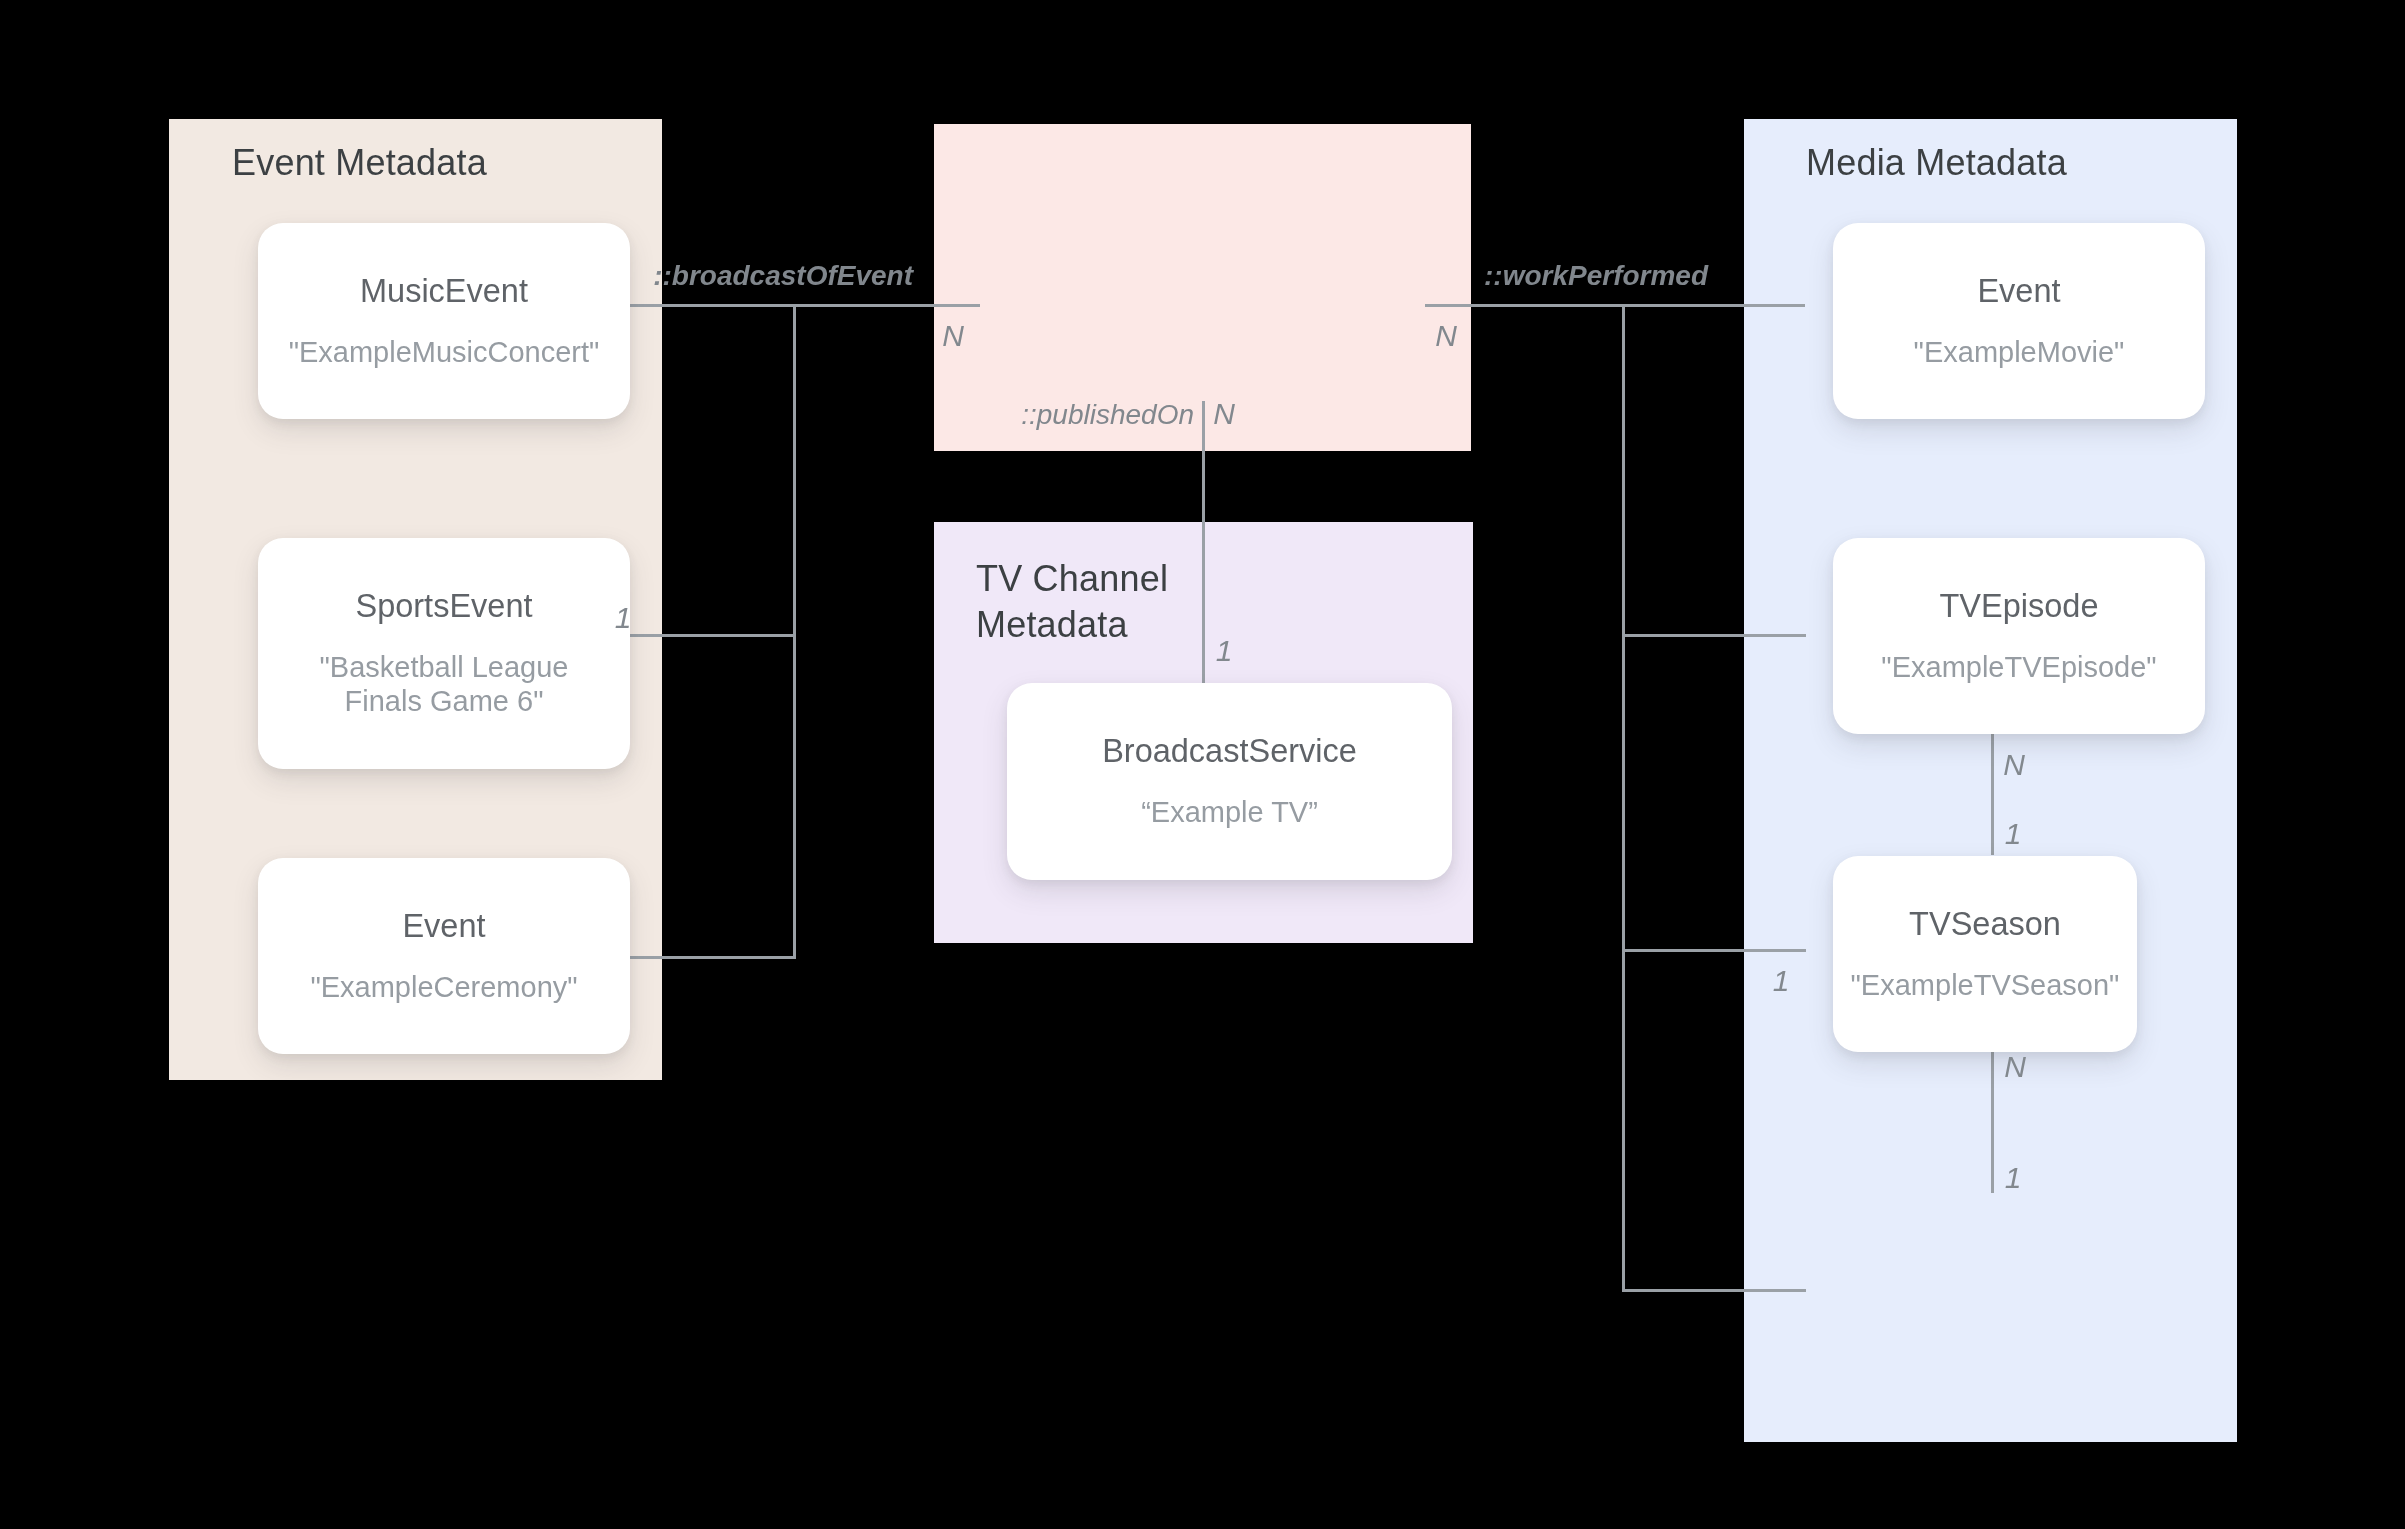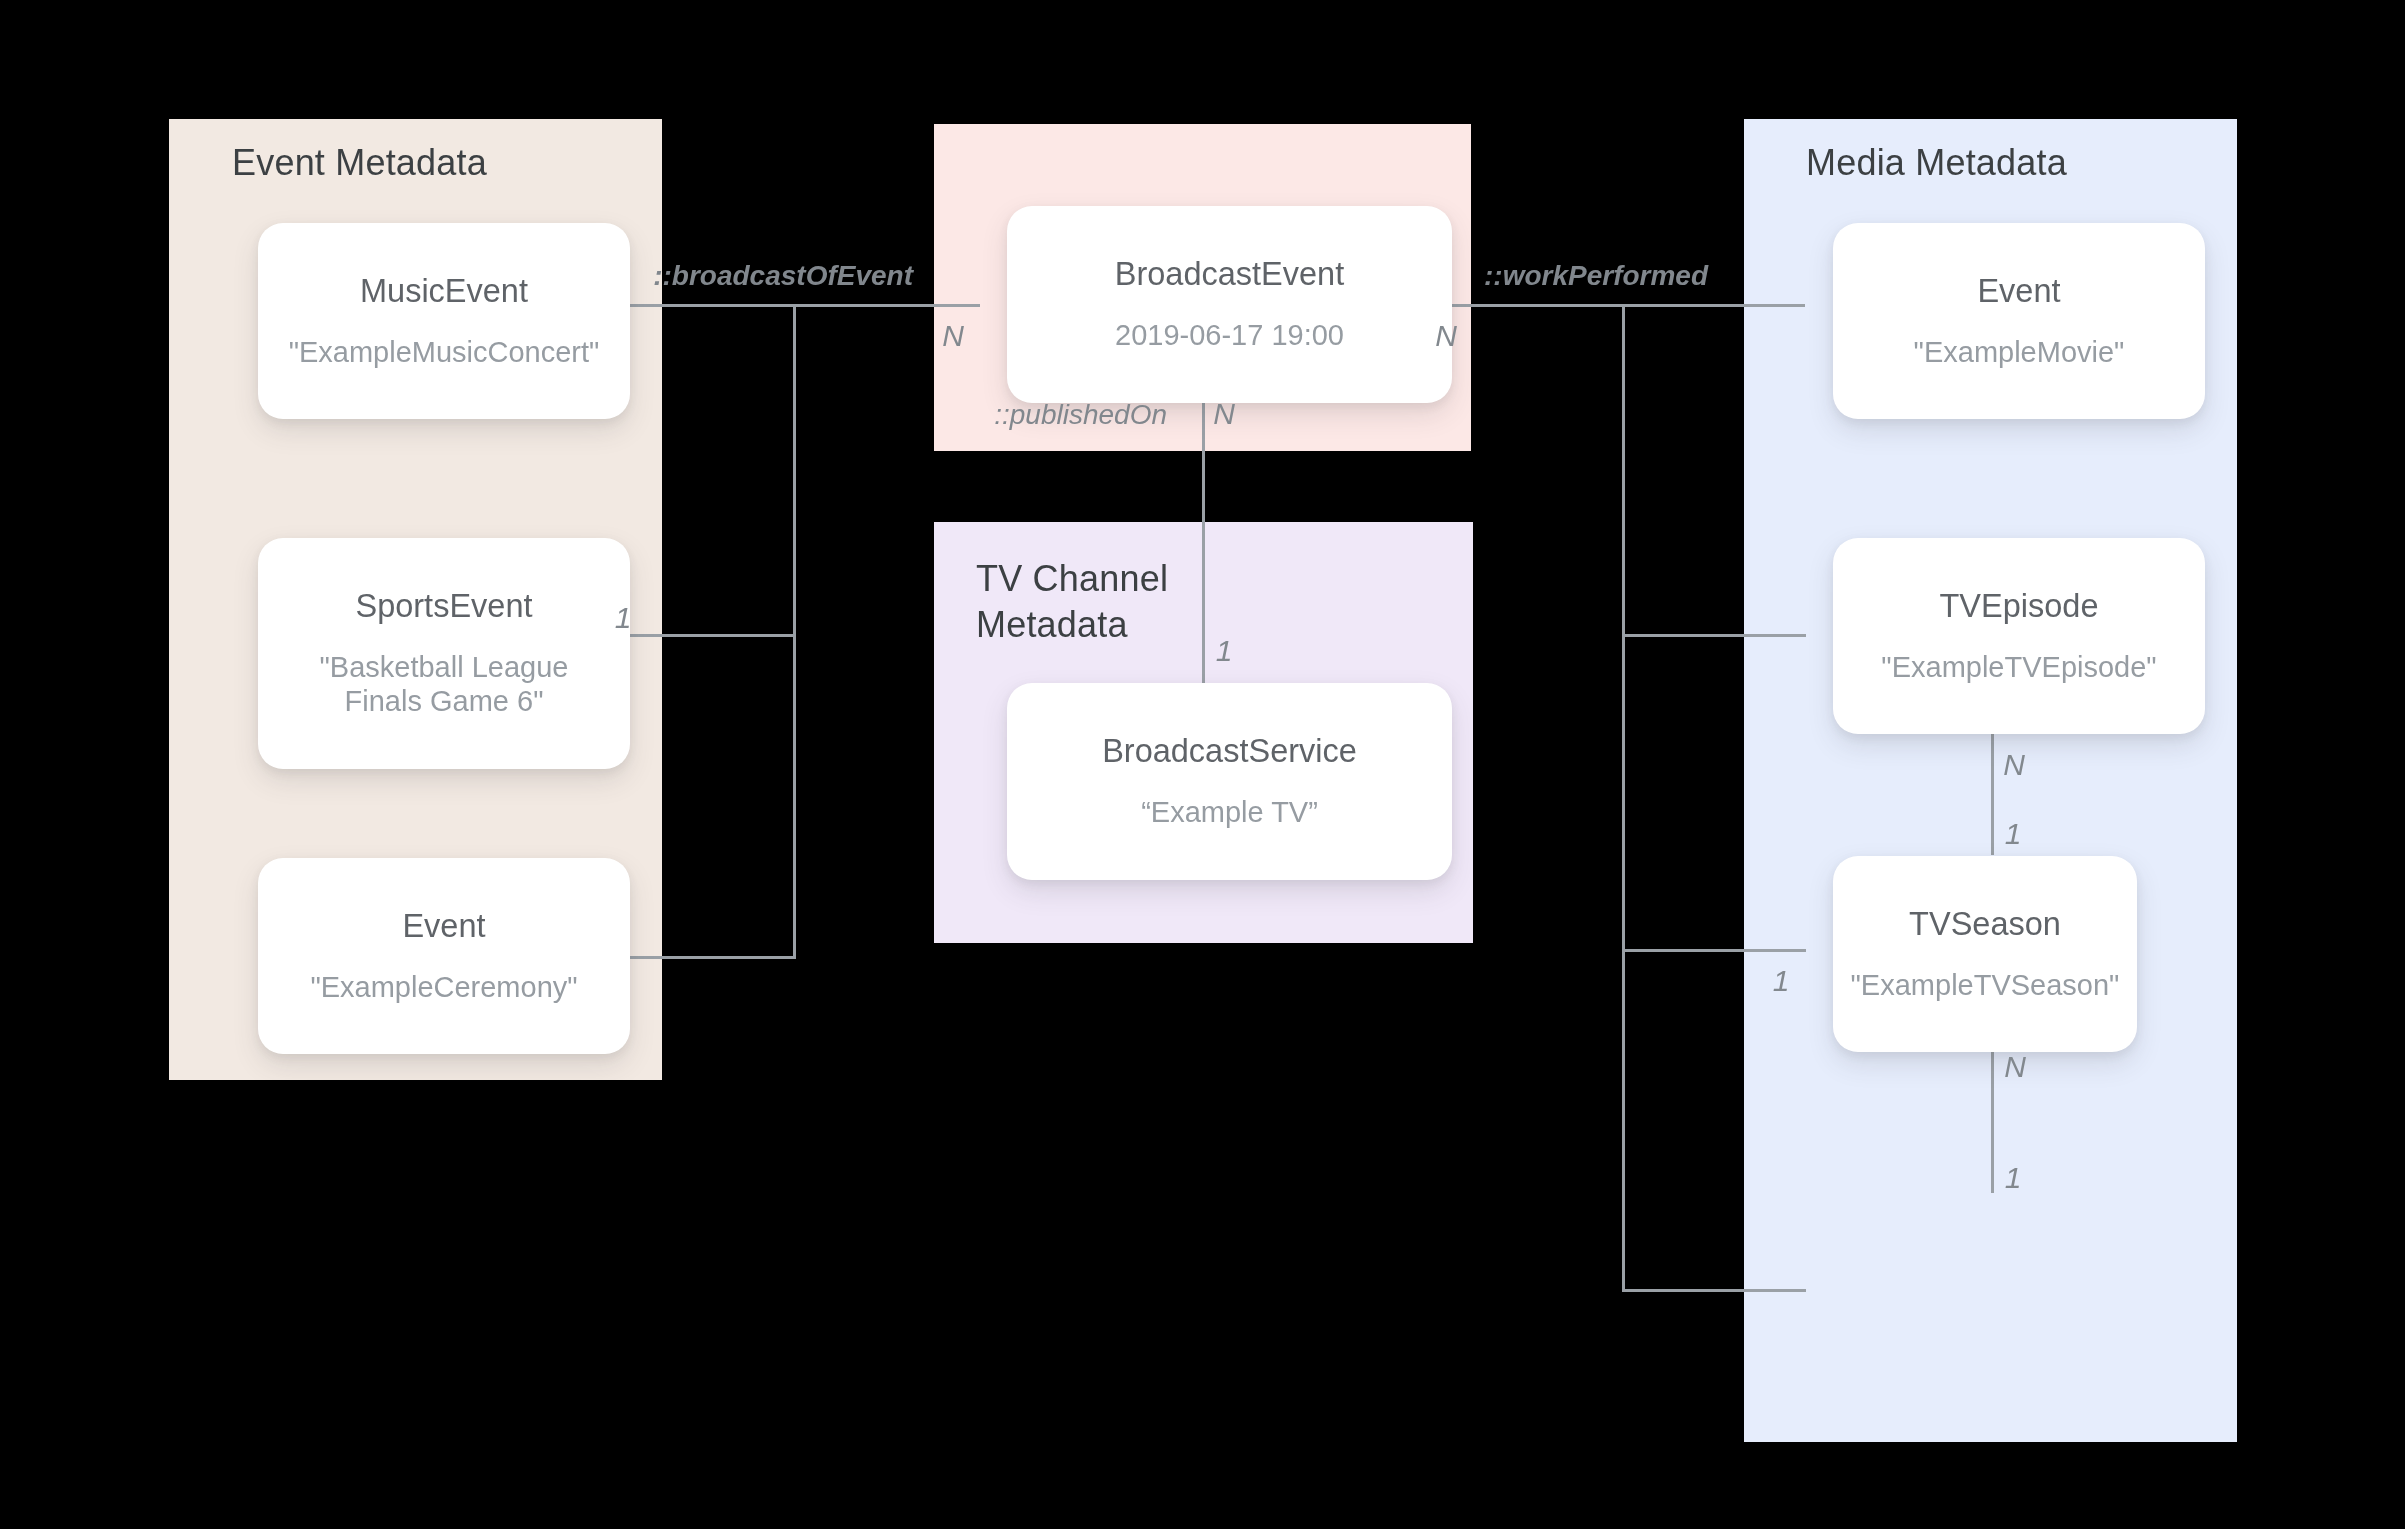--- a/index.html
+++ b/index.html
@@ -119,24 +119,20 @@
   <div class="card" style="left:231px; top:538px; width:372px; height:231px;">
     <div class="card-title">SportsEvent</div>
     <div class="card-subtitle">"Basketball League Finals Game 6"</div>
   </div>
 
   <div class="card" style="left:231px; top:858px; width:372px; height:196px;">
     <div class="card-title">Event</div>
     <div class="card-subtitle">"ExampleCeremony"</div>
   </div>
 
-  <div class="card" style="left:980px; top:206px; width:445px; height:197px;">
-    <div class="card-title">BroadcastEvent</div>
-    <div class="card-subtitle">2019-06-17 19:00</div>
-  </div>
 
   <div class="card" style="left:980px; top:683px; width:445px; height:197px;">
     <div class="card-title">BroadcastService</div>
     <div class="card-subtitle">“Example TV”</div>
   </div>
 
   <div class="card" style="left:1806px; top:223px; width:372px; height:196px;">
     <div class="card-title">Event</div>
     <div class="card-subtitle">"ExampleMovie"</div>
   </div>
@@ -147,21 +143,21 @@
   </div>
 
   <div class="card" style="left:1806px; top:856px; width:304px; height:196px;">
     <div class="card-title">TVSeason</div>
     <div class="card-subtitle">"ExampleTVSeason"</div>
   </div>
 
 
   <div class="rel-label rel-bold" style="left:626px; top:260px; width:287px; text-align:right;">::broadcastOfEvent</div>
   <div class="rel-label rel-bold" style="left:1484px; top:260px;">::workPerformed</div>
-  <div class="rel-label" style="left:880px; top:399px; width:287px; text-align:right;">::publishedOn</div>
+  <div class="rel-label" style="left:907px; top:399px; width:287px; text-align:right;">::publishedOn</div>
 
   <div class="mult" style="left:953px; top:336px;">N</div>
   <div class="mult" style="left:1446px; top:336px;">N</div>
   <div class="mult" style="left:1224px; top:414px;">N</div>
   <div class="mult" style="left:1224px; top:651px;">1</div>
   <div class="mult" style="left:623px; top:618px;">1</div>
   <div class="mult" style="left:1781px; top:981px;">1</div>
   <div class="mult" style="left:2014px; top:765px;">N</div>
   <div class="mult" style="left:2013px; top:834px;">1</div>
   <div class="mult" style="left:2015px; top:1067px;">N</div>

